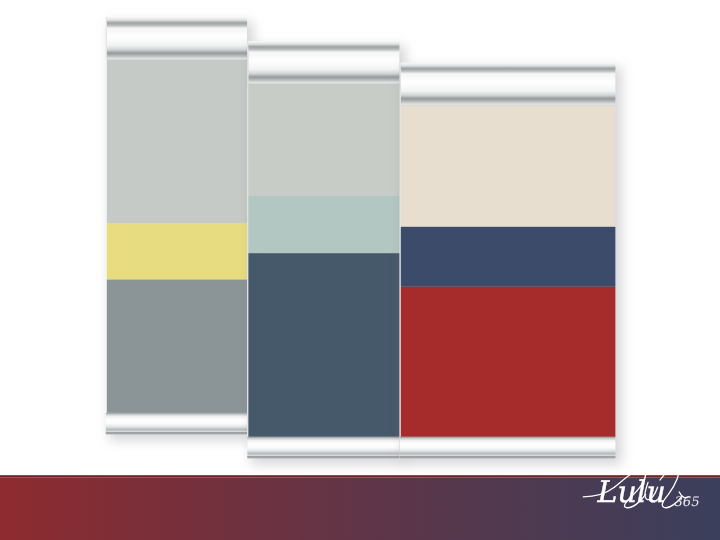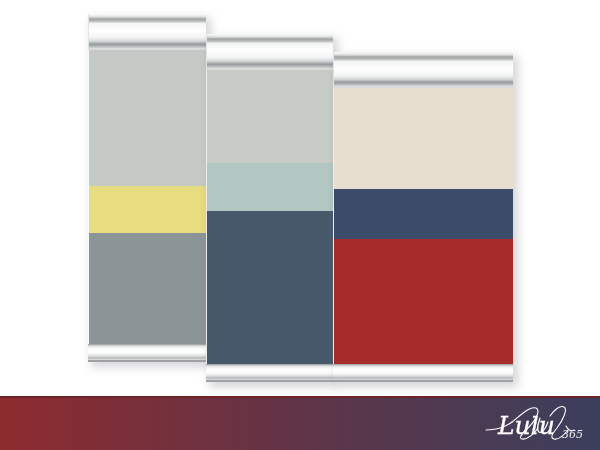--- a/index.html
+++ b/index.html
@@ -118,21 +118,21 @@
     height: 54px;
     z-index: 20;
   }
   #footer-gradient {
     position: absolute;
     inset: 0;
   }
   #footer-logo {
     position: absolute;
     right: 14px;
-    bottom: 4px;
+    bottom: 20px;
     width: 108px;
     height: 46px;
     z-index: 21;
   }
   .logo-svg {
     display: block;
     width: 100%;
     height: 100%;
   }
   .logo-text {

